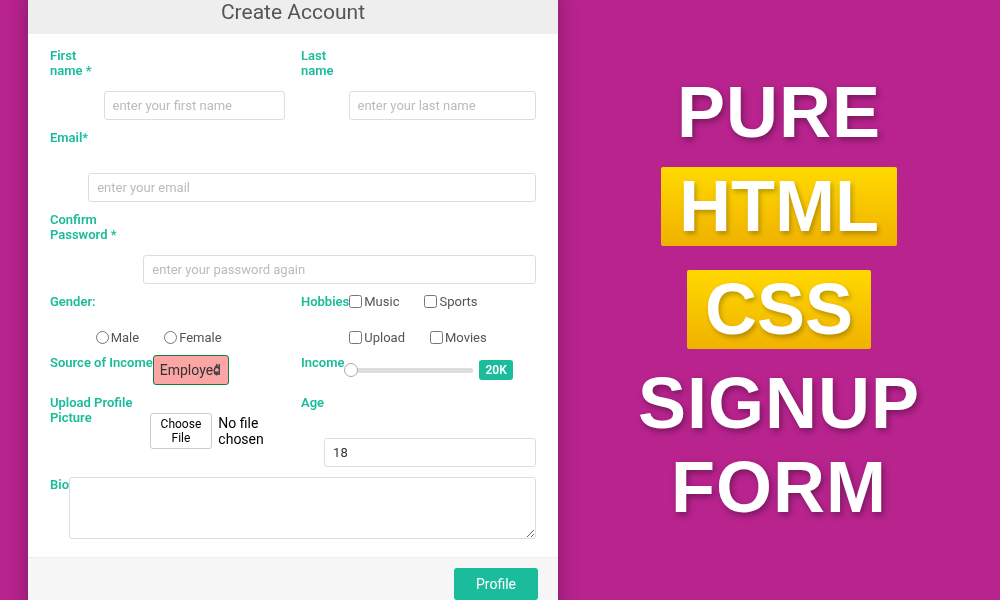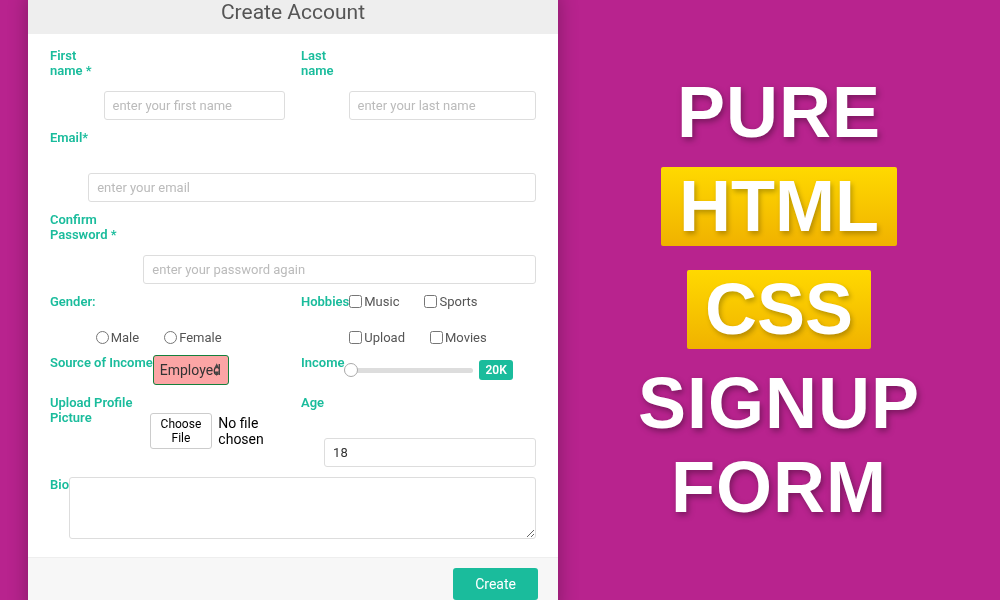--- a/index.html
+++ b/index.html
@@ -349,21 +349,21 @@
 
     <div class="row">
       <div class="col col-full">
         <span class="label">Bio</span>
         <textarea class="textarea" style=""></textarea>
       </div>
     </div>
 
   </div>
   <div class="form-footer">
-    <button class="create-btn">Create</button>
+    <button class="create-btn">Profile</button>
   </div>
 </div>
 
 <div class="promo">
   <div class="promo-text">PURE</div>
   <div class="promo-badge">HTML</div>
   <div class="promo-badge">CSS</div>
   <div class="promo-text">SIGNUP</div>
   <div class="promo-text">FORM</div>
 </div>

